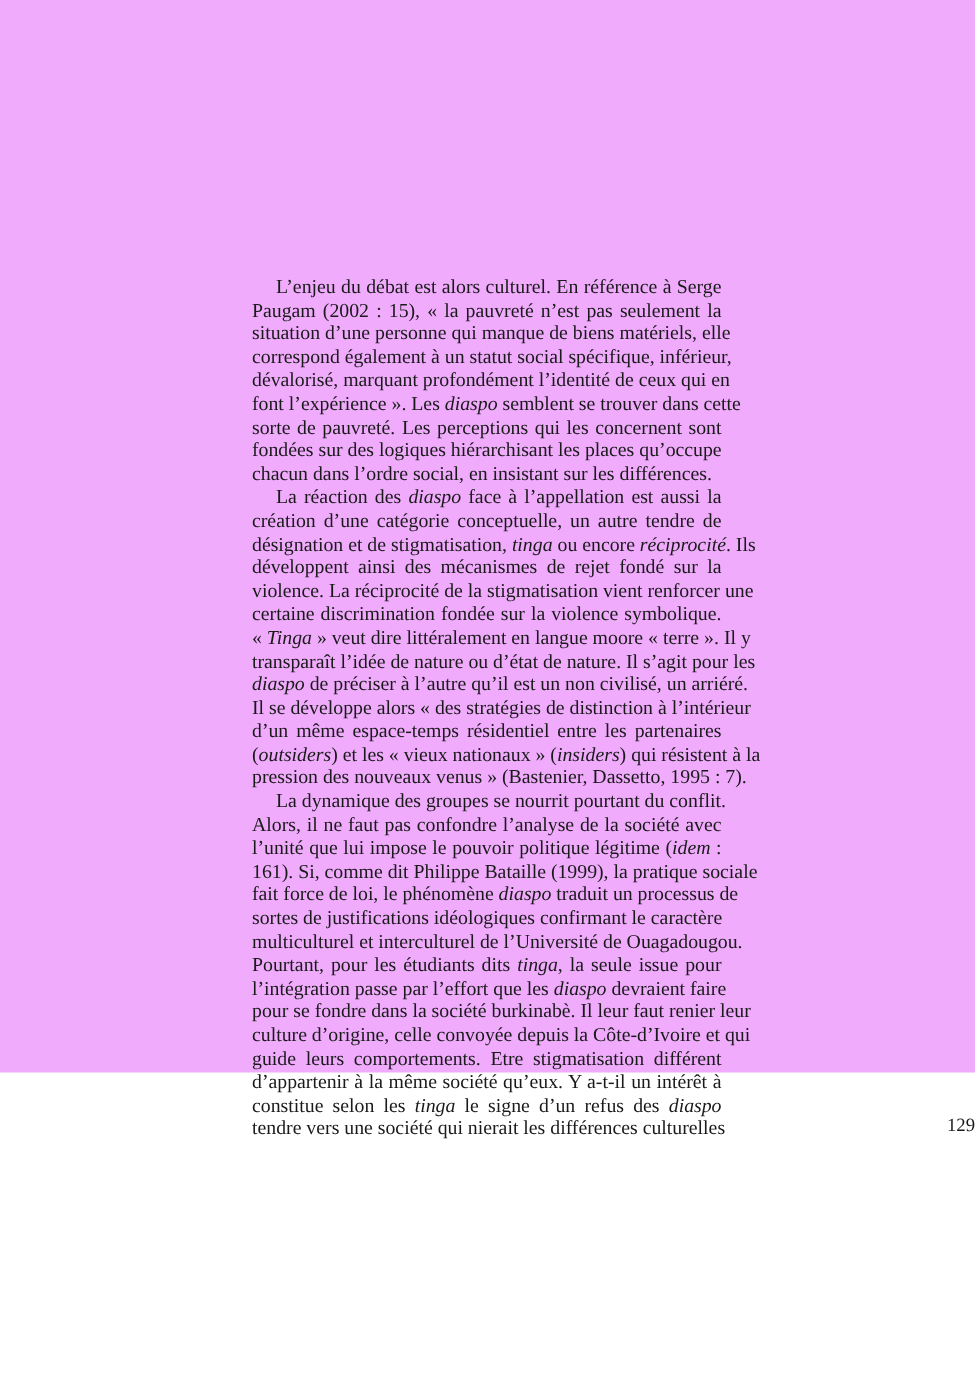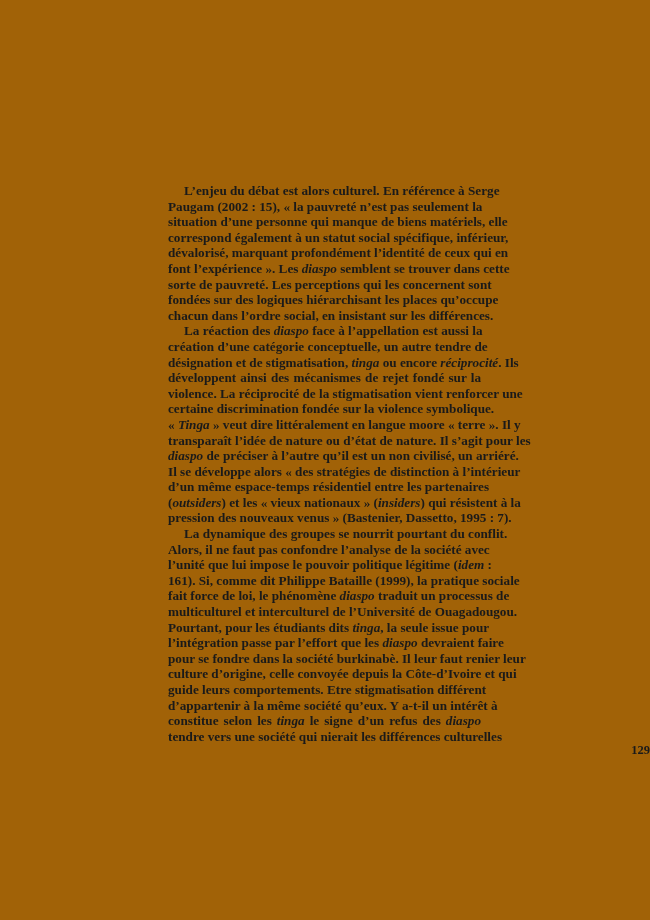--- a/index.html
+++ b/index.html
@@ -1,18 +1,18 @@
 <!DOCTYPE html>
 <html><head>
 <meta charset="utf-8">
 <style>
   html, body { margin: 0; padding: 0; background: #ffffff; }
   body { width: 650px; height: 920px; position: relative; overflow: hidden; }
   .page {
-    position: absolute; left: 0; top: 0; width: 650px; height: 920px; background: #a16207; font-weight: bold;
+    position: absolute; left: 0; top: 0; width: 650px; height: 715px; background: #f0abfc;
   }
   .text-block {
     position: absolute;
     left: 168px;
     top: 183px;
     width: 313px;
     font-family: "Liberation Serif", serif;
     font-size: 13.2px;
     line-height: 15.6px;
     color: #1a1a1a;
@@ -67,20 +67,21 @@
         <span class="line">d’un même espace-temps résidentiel entre les partenaires</span>
         <span class="line">(<i>outsiders</i>) et les « vieux nationaux » (<i>insiders</i>) qui résistent à la</span>
         <span class="line last">pression des nouveaux venus » (Bastenier, Dassetto, 1995 : 7).</span>
       </div>
       <div>
         <span class="line indent">La dynamique des groupes se nourrit pourtant du conflit.</span>
         <span class="line">Alors, il ne faut pas confondre l’analyse de la société avec</span>
         <span class="line">l’unité que lui impose le pouvoir politique légitime (<i>idem</i> :</span>
         <span class="line">161). Si, comme dit Philippe Bataille (1999), la pratique sociale</span>
         <span class="line">fait force de loi, le phénomène <i>diaspo</i> traduit un processus de</span>
+        <span class="line">sortes de justifications idéologiques confirmant le caractère</span>
         <span class="line">multiculturel et interculturel de l’Université de Ouagadougou.</span>
         <span class="line">Pourtant, pour les étudiants dits <i>tinga</i>, la seule issue pour</span>
         <span class="line">l’intégration passe par l’effort que les <i>diaspo</i> devraient faire</span>
         <span class="line">pour se fondre dans la société burkinabè. Il leur faut renier leur</span>
         <span class="line">culture d’origine, celle convoyée depuis la Côte-d’Ivoire et qui</span>
         <span class="line">guide leurs comportements. Etre stigmatisation différent</span>
         <span class="line">d’appartenir à la même société qu’eux. Y a-t-il un intérêt à</span>
         <span class="line">constitue selon les <i>tinga</i> le signe d’un refus des <i>diaspo</i></span>
         <span class="line">tendre vers une société qui nierait les différences culturelles</span>
       </div>

